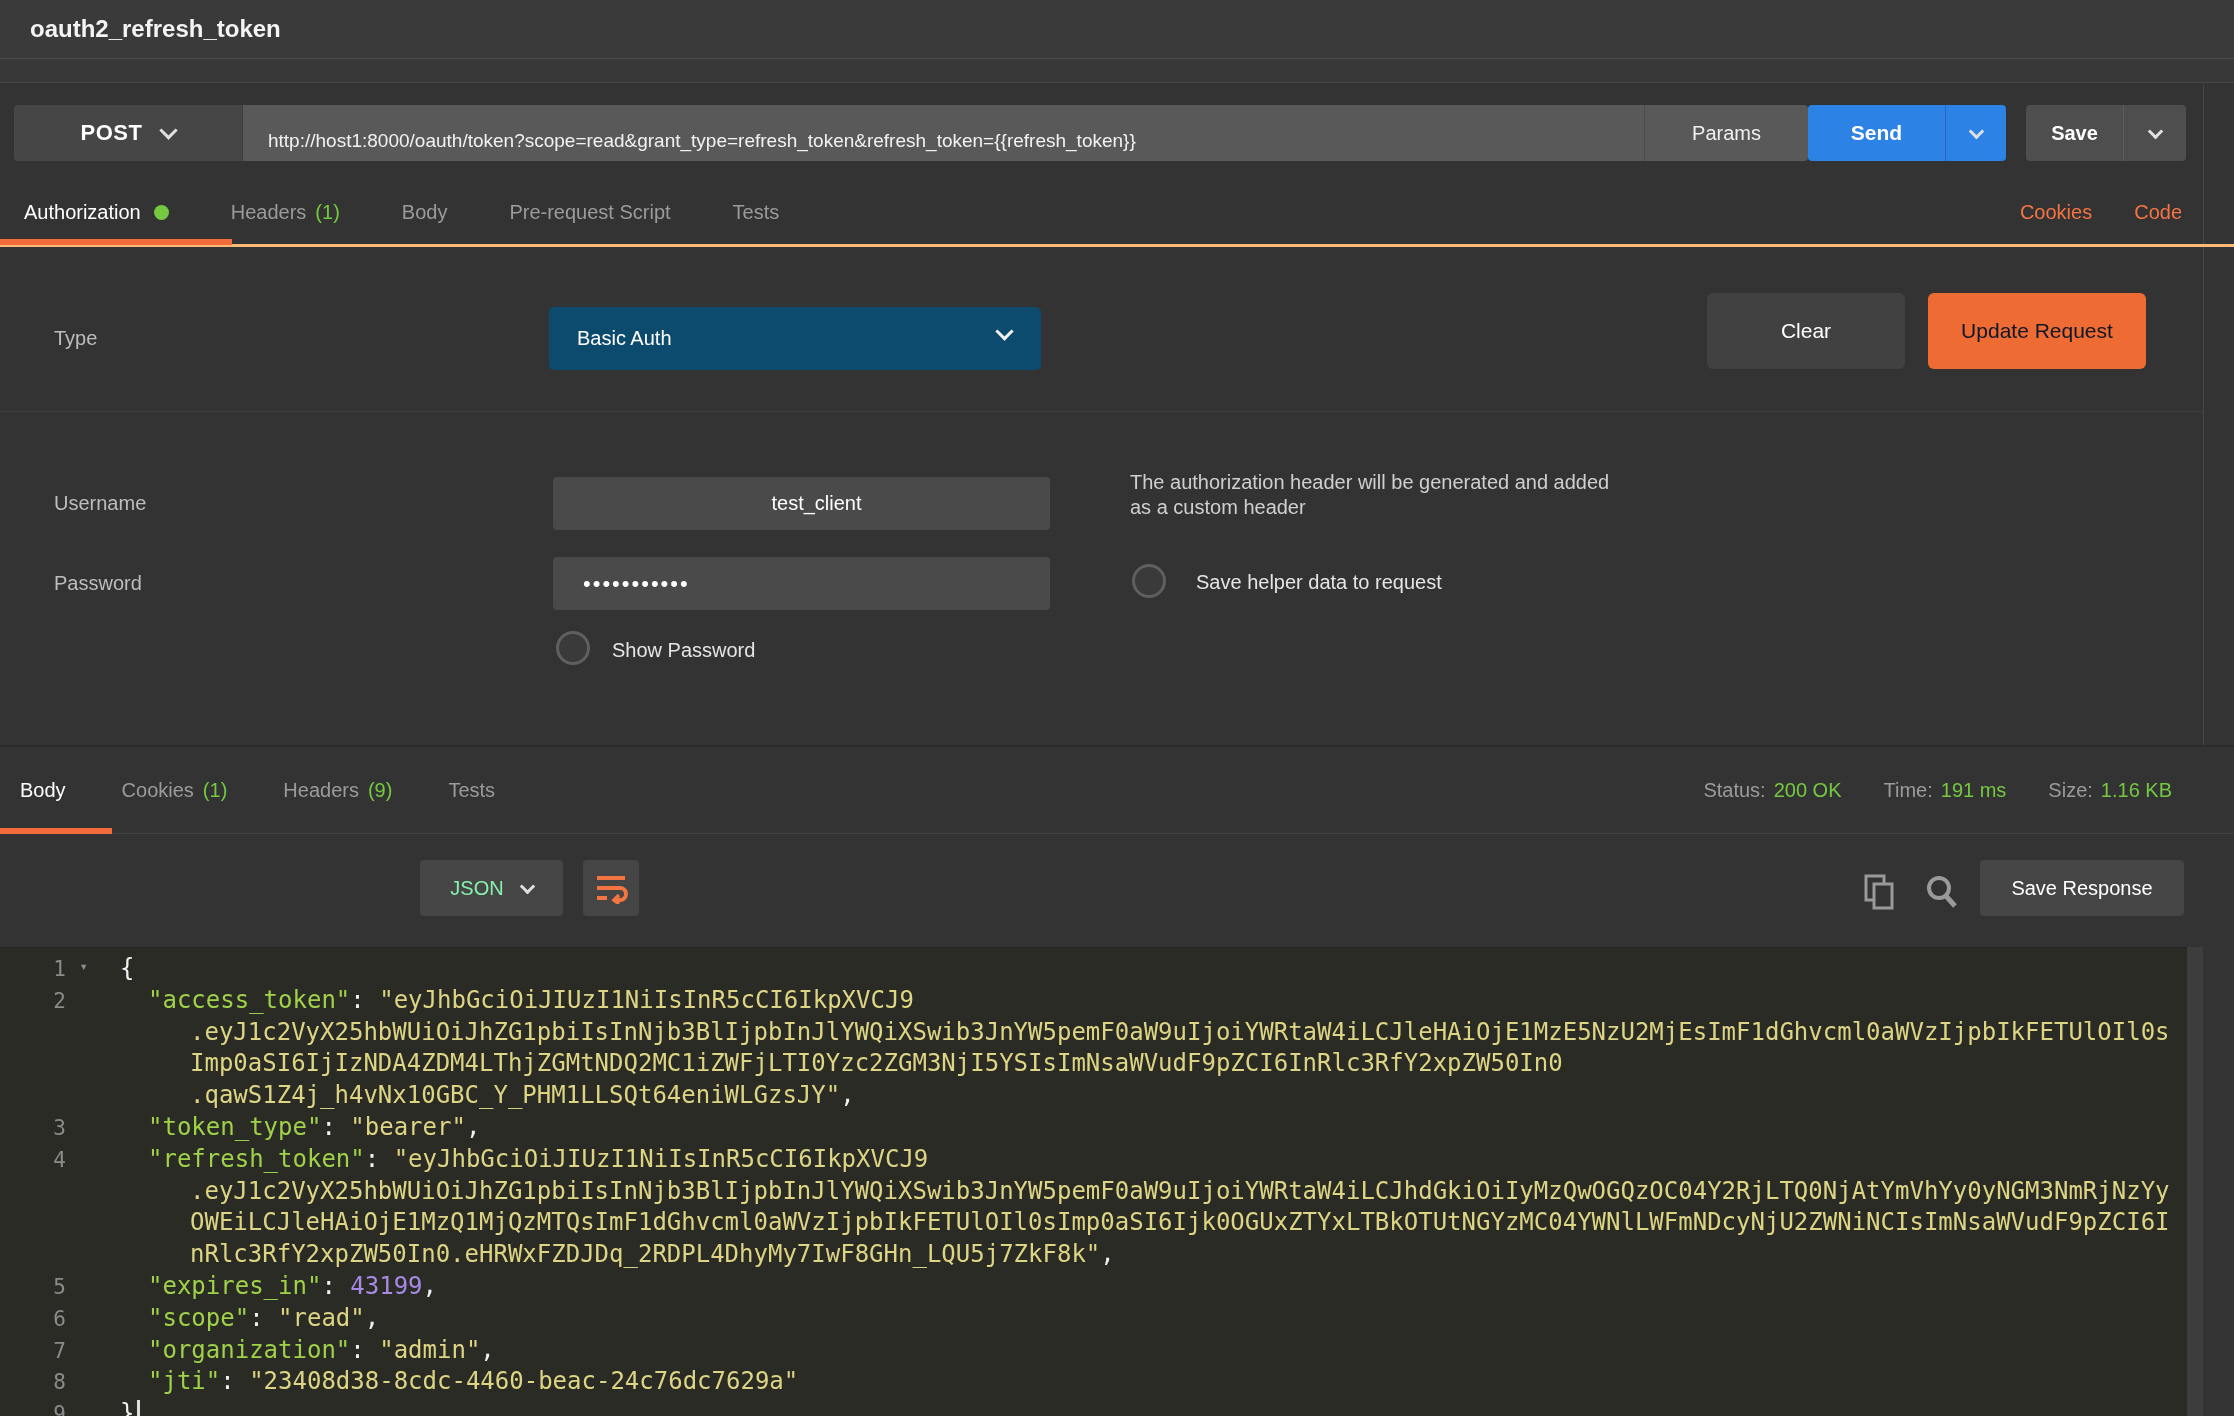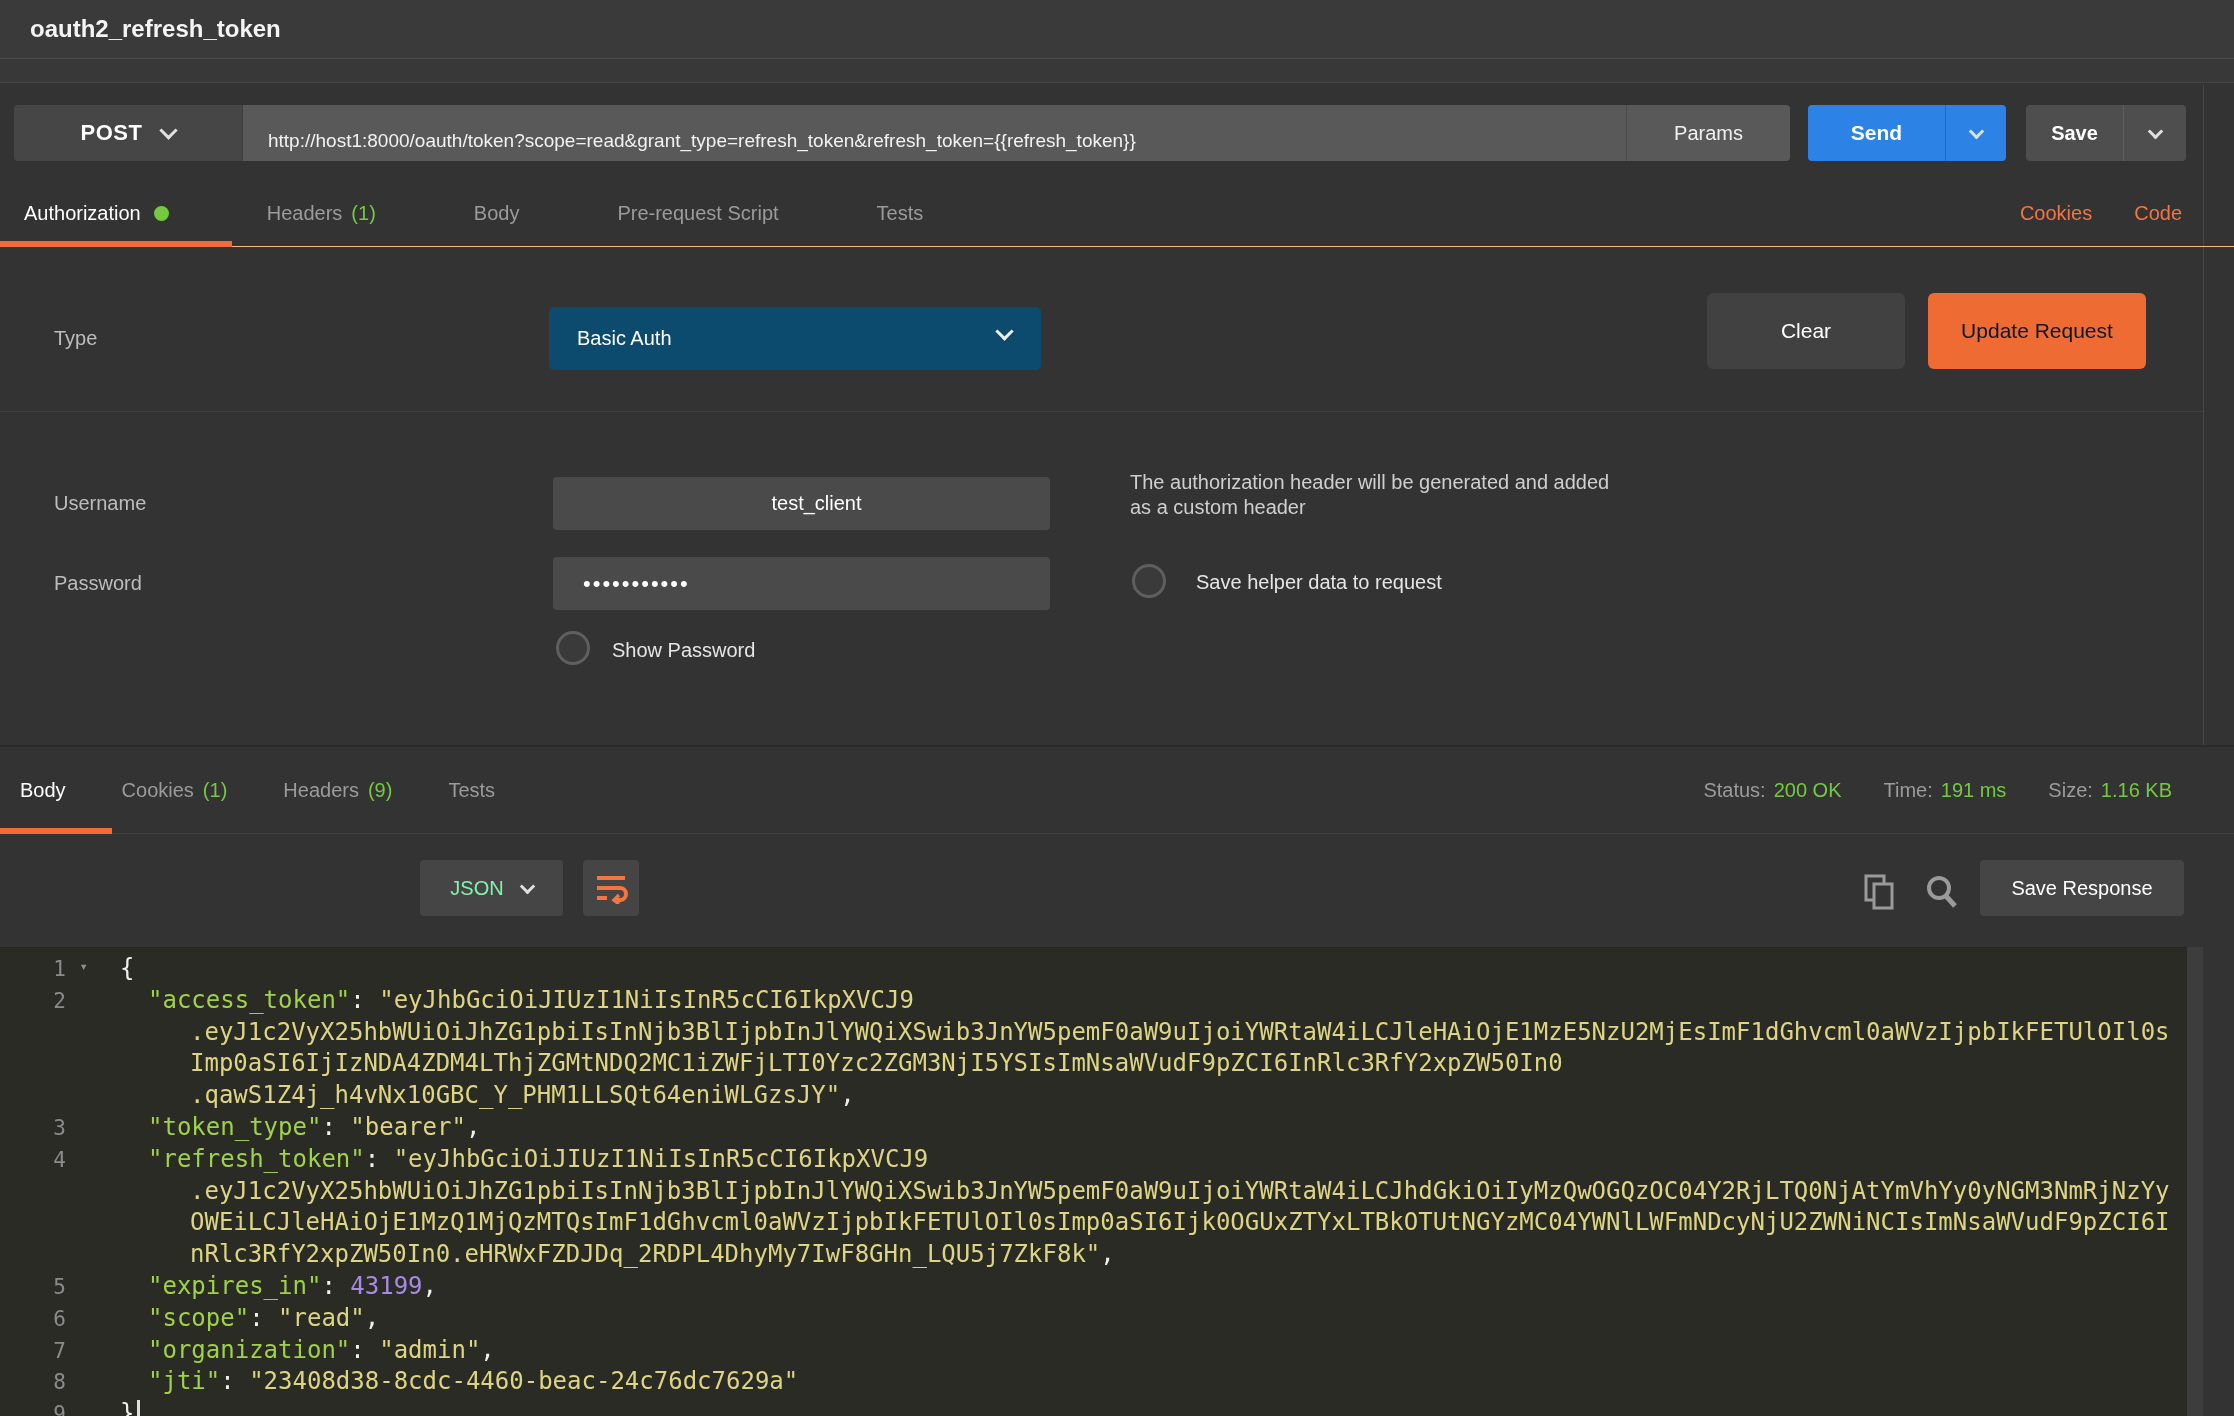--- a/index.html
+++ b/index.html
@@ -13,29 +13,29 @@
 
   .right-edge { position:absolute; top:85px; bottom:0; left:2203px; width:1px; background:#474747; }
 
   
   .url-row { margin:22px 48px 0 14px; height:56px; display:flex; }
   .method-box { width:228px; background:#464646; border-radius:4px 0 0 4px; display:flex; align-items:center; justify-content:center; gap:20px; }
   .method-box .m { font-size:22px; font-weight:bold; color:#ffffff; letter-spacing:.5px; }
   .chev { display:inline-block; width:13px; height:13px; border-right:3px solid currentColor; border-bottom:3px solid currentColor; transform:rotate(45deg); margin-top:-6px; color:#e0e0e0; }
   .url-field { flex:1; background:#595959; border-left:1px solid #3e3e3e; color:#f2f2f2; font-size:19px; line-height:71px; padding-left:25px; white-space:nowrap; overflow:hidden; }
   .params-btn { width:164px; background:#595959; border-left:1px solid #4a4a4a; display:flex; align-items:center; justify-content:center; font-size:20px; color:#f0f0f0; border-radius:0 4px 4px 0; }
-  .send-group { display:flex; margin-left:18px; }
+  .send-group { display:flex; }
   .send-btn { width:137px; background:#2d82e5; border-radius:4px 0 0 4px; display:flex; align-items:center; justify-content:center; color:#fff; font-weight:bold; font-size:21px; }
   .send-caret { width:61px; background:#2d82e5; border-left:1px solid #2468c4; border-radius:0 4px 4px 0; display:flex; align-items:center; justify-content:center; color:#fff; }
   .save-group { display:flex; margin-left:20px; }
   .save-btn { width:97px; background:#4e4e4e; border-radius:4px 0 0 4px; display:flex; align-items:center; justify-content:center; color:#fff; font-size:20px;font-weight:bold; }
   .save-caret { width:63px; background:#4e4e4e; border-left:1px solid #5d5d5d; border-radius:0 4px 4px 0; display:flex; align-items:center; justify-content:center; color:#ddd; }
 
   
-  .req-tabs { position:relative; margin-top:19px; height:67px; border-bottom:1px solid #fdba74; display:flex; align-items:center; padding-left:24px;gap:36px; }
+  .req-tabs { position:relative; margin-top:19px; height:67px; border-bottom:3px solid #fdba74; display:flex; align-items:center; padding-left:24px; }
   .tab { display:flex; align-items:center; font-size:20px; color:#9b9b9b; margin-right:62px; cursor:default; }
   .tab.active { color:#ffffff; }
   .tab .dot { width:15px; height:15px; border-radius:50%; background:#75c940; margin-left:13px; }
   .tab .count { color:#75c940; margin-left:9px; }
   .active-underline { position:absolute; left:0; bottom:-1px; width:232px; height:6px; background:#f26b3a; }
   .tabs-right { margin-left:auto; display:flex; gap:42px; padding-right:52px; }
   .tabs-right .lnk { color:#f47542; font-size:20px; }
 
   
   .auth { position:relative; height:480px; }

